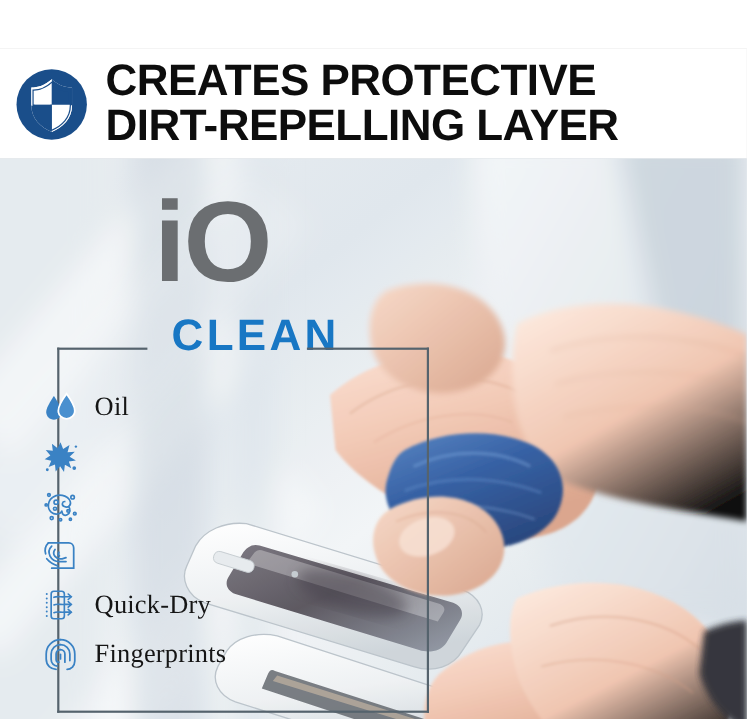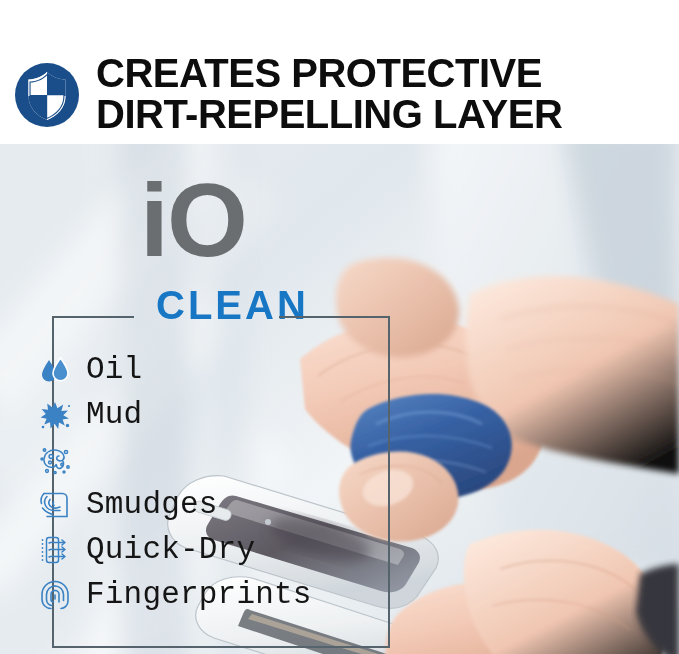--- a/index.html
+++ b/index.html
@@ -151,23 +151,23 @@
   .feature-icon {
     width: 34px;
     height: 34px;
     flex: 0 0 34px;
     margin-right: 14px;
     display: flex;
     align-items: center;
     justify-content: center;
   }
   .feature-label {
-    font-family: Liberation Mono, monospace;
+    font-family: Liberation Serif, serif;
     font-weight: normal;
-    font-size: 31px;
+    font-size: 24px;
     line-height: 34px;
     color: #151515;
     letter-spacing: 0.2px;
     white-space: nowrap;
   }
 </style>
 </head>
 <body>
 
 <div id="page">
@@ -385,21 +385,20 @@
           <span class="feature-icon">
             <svg viewBox="0 0 34 34" width="34" height="34">
               <path d="M17 4 L19.4 10.2 L25.2 6.6 L23.4 13.1 L30 12.6 L25.3 17.2 L31 20.6 L24.6 21.6
                        L26.8 27.6 L21 24.6 L20.2 31 L16.6 25.8 L12.6 30.6 L12 24.2 L6.2 26.6
                        L8.6 20.8 L2.6 19.4 L7.8 16 L3.6 11 L10 11.8 L9.2 5.4 L14.4 9.4 Z" fill="#3a82c4"></path>
               <circle cx="29.5" cy="27.5" r="1.7" fill="#3a82c4"></circle>
               <circle cx="5" cy="29" r="1.3" fill="#3a82c4"></circle>
               <circle cx="31" cy="8" r="1.1" fill="#3a82c4"></circle>
             </svg>
           </span>
-          <span class="feature-label">Mud</span>
         </div>
 
         <div class="feature-row">
           <span class="feature-icon">
             <svg viewBox="0 0 34 34" width="34" height="34" fill="none" stroke="#3a82c4" stroke-width="1.5">
               <path d="M10 9 C15 5.5 23 7 25.5 12 C27.5 16 24 19 20.5 17.5 C17.5 16.2 18.5 12.5 21.5 13"></path>
               <path d="M10 9 C5.5 12 4.5 19 8.5 22.5 C12 25.6 17.5 24.5 18.5 21"></path>
               <path d="M24 17 C26.5 19.5 26 23.5 23 25 C20.5 26.3 18.2 24.6 18.5 22"></path>
               <circle cx="13" cy="13.5" r="1.9"></circle>
               <circle cx="12" cy="19.5" r="1.4"></circle>
@@ -419,21 +418,20 @@
           <span class="feature-icon">
             <svg viewBox="0 0 34 34" width="34" height="34" fill="none" stroke="#3a82c4" stroke-width="1.6" stroke-linecap="round">
               <path d="M6 5.5 L24.5 5.5 C27 5.5 29 7.6 29 10.2 L29 28.5 L9 28.5"></path>
               <path d="M6 5.5 C3.5 8 2.5 12 3.5 15.5"></path>
               <path d="M4.5 20 C6.5 22.5 10 25 14.5 26.5"></path>
               <path d="M9 8.5 C6.5 11 6 14.5 7.5 17.5 C9 20.5 12.5 22.5 16 22.5 L22 22.5"></path>
               <path d="M12 11.5 C10.5 13.5 10.5 16 12 17.8 C13.5 19.6 16 20.5 18.5 20 L22 19"></path>
               <path d="M15.5 14 C14.8 15.2 15 16.6 16 17.4"></path>
             </svg>
           </span>
-          <span class="feature-label">Smudges</span>
         </div>
 
         <div class="feature-row">
           <span class="feature-icon">
             <svg viewBox="0 0 34 34" width="34" height="34" fill="none" stroke="#3a82c4" stroke-width="1.5" stroke-linecap="round">
               <rect x="8.5" y="4.5" width="12" height="25" rx="2.5"></rect>
               <path d="M11 10 C14 8.5 17.5 10 20.5 9.5 L26.5 9.5"></path>
               <path d="M11 17 C14 15.5 17.5 17 20.5 16.5 L26.5 16.5"></path>
               <path d="M11 24 C14 22.5 17.5 24 20.5 23.5 L26.5 23.5"></path>
               <path d="M24 7 L26.8 9.5 L24 12"></path>

